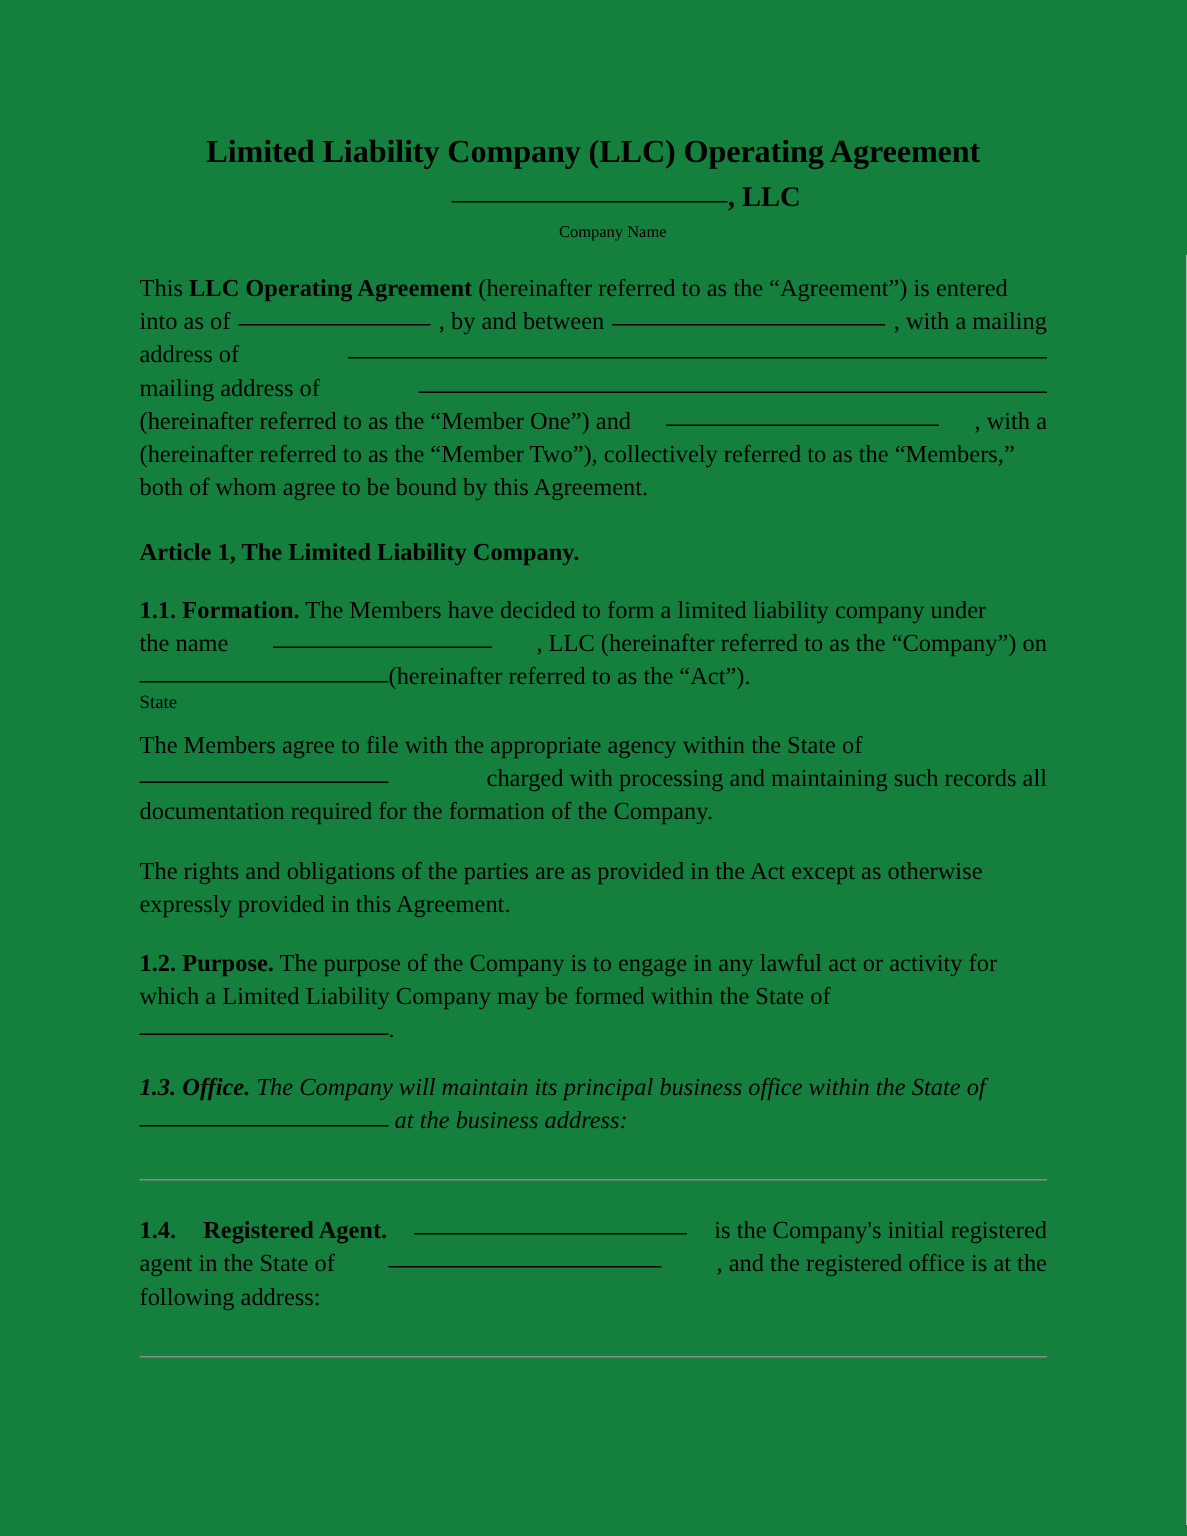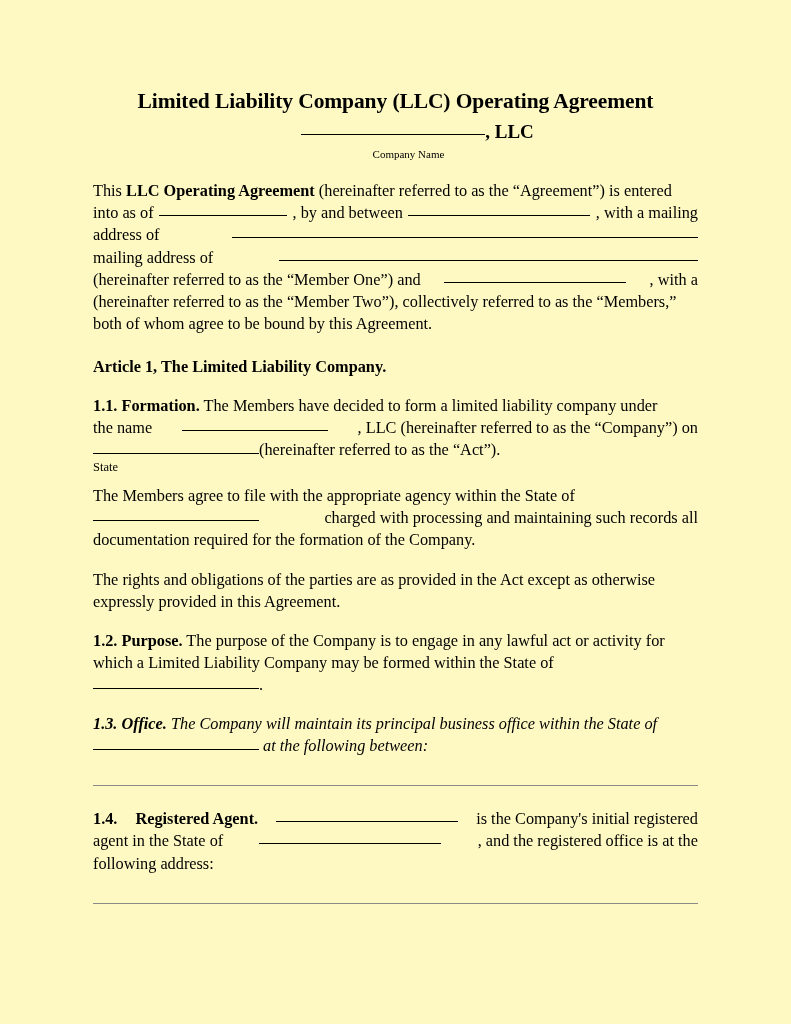--- a/index.html
+++ b/index.html
@@ -9,21 +9,21 @@
     background: #ffffff;
   }
   body {
     font-family: "Liberation Serif", "DejaVu Serif", serif;
     color: #000000;
   }
   .page {
     position: relative;
     width: 791px;
     height: 1024px;
-    background: #fef9c3;
+    background: #15803d;
     margin: 0 auto;
     overflow: hidden;
     box-sizing: border-box;
   }
   .content {
     position: absolute;
     left: 93px;
     top: 88px;
     width: 605px;
   }
@@ -209,21 +209,21 @@
       <p class="para"><b class="run">1.2.</b> <b class="run">Purpose.</b> <span>The purpose of the Company is to engage in any lawful act or activity for</span></p>
       <p class="para">which a Limited Liability Company may be formed within the State of</p>
       <div style="font-size:16.3px;line-height:1.365;">
         <span class="blk blk-lg"></span><span>.</span>
       </div>
     </div>
 
     <div style="margin-top:16px;font-style:italic;">
       <p class="para"><b class="run">1.3.</b> <b class="run">Office.</b> <span>The Company will maintain its principal business office within the State of</span></p>
       <div style="font-size:16.3px;line-height:1.365;">
-        <span class="blk blk-lg"></span> <span>at the following between:</span>
+        <span class="blk blk-lg"></span> <span>at the business address:</span>
       </div>
       <div class="rule" style="margin-top:28px;"></div>
     </div>
 
     <div style="margin-top:22px;">
       <div class="jline">
         <span><b class="run">1.4.</b></span>
         <span><b class="run">Registered Agent.</b></span>
         <span class="blk blk-xl"></span>
         <span>is the Company's initial registered</span>

